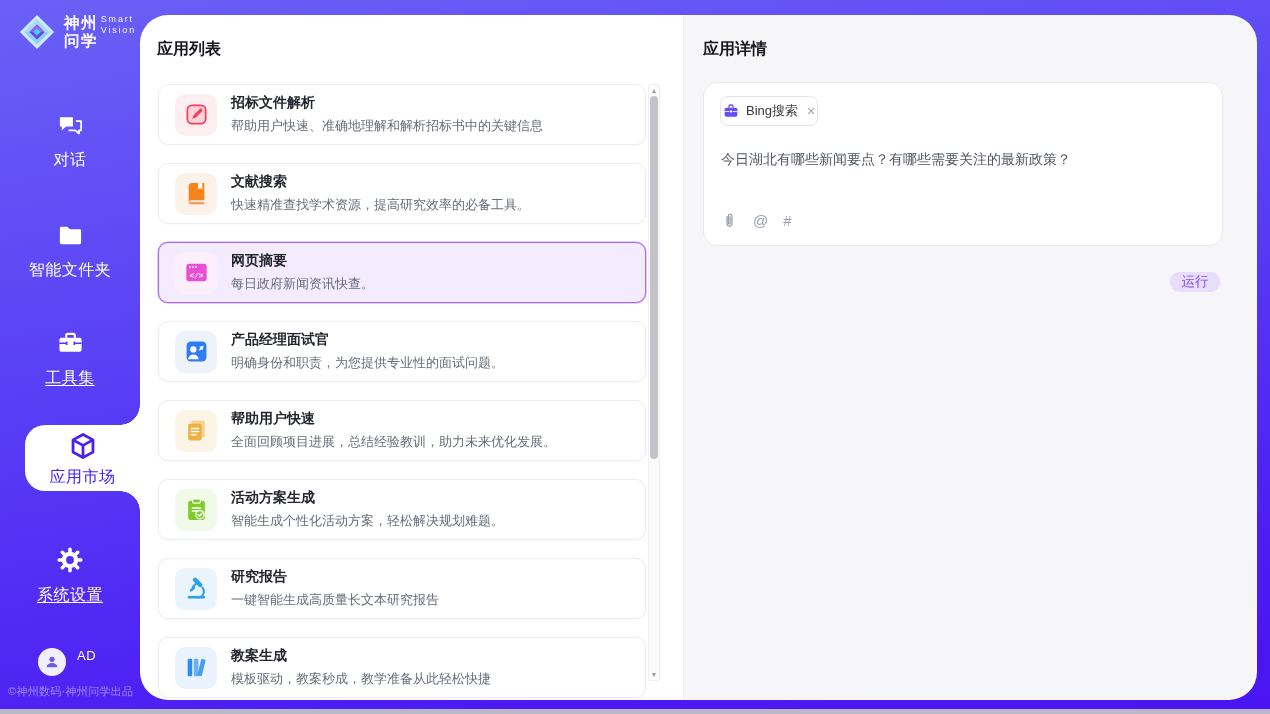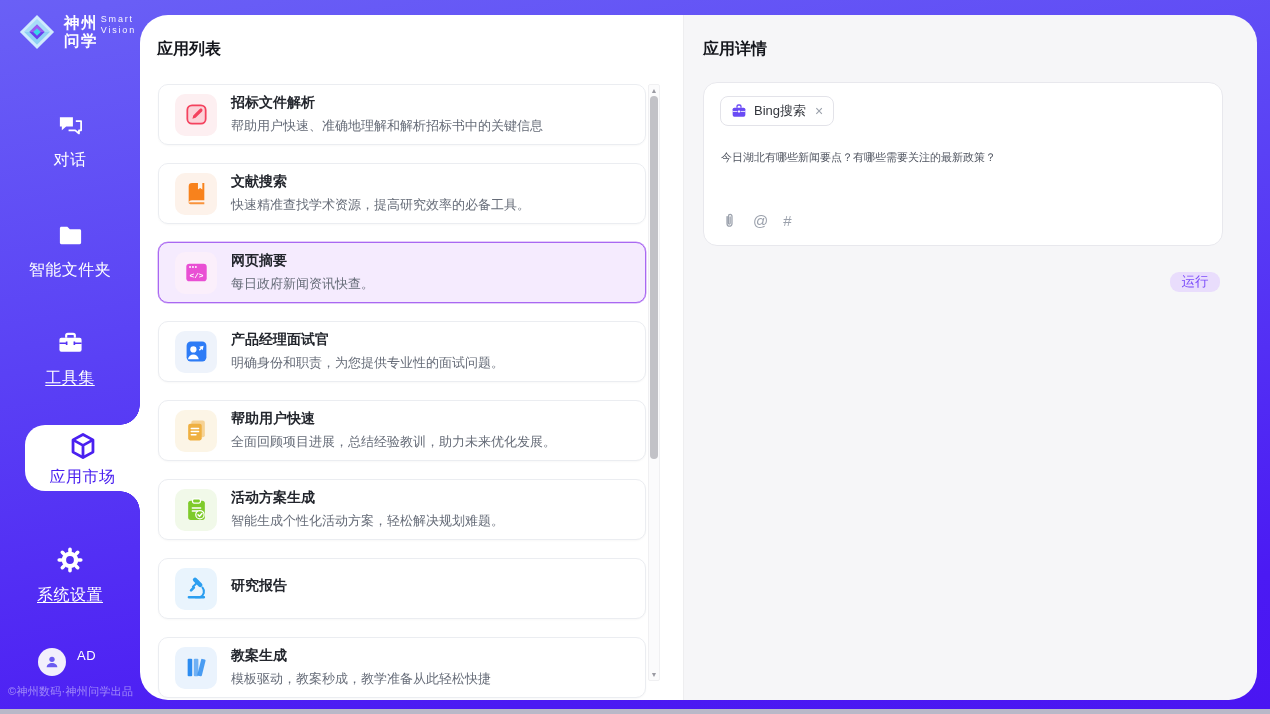--- a/index.html
+++ b/index.html
@@ -64,25 +64,25 @@
   background:#fbfbfc; border:1px solid #f0f0f2; border-radius:2px; }
 .sb-arrow { position:absolute; left:0; width:10px; text-align:center; font-size:7px; color:#9a9aa2; }
 .sb-up { top:2px; } .sb-down { bottom:2px; }
 .sb-thumb { position:absolute; left:1px; top:11px; width:8px; height:363px; background:#c2c2c7;
   border-radius:4px; }
 
 
 .detail-card { position:absolute; left:19px; top:67px; width:520px; height:164px; background:#fff;
   border:1px solid #e8e8ed; border-radius:14px; }
 .tag { position:absolute; left:16px; top:13px; height:30px; display:inline-flex; align-items:center;
-  gap:7px; padding:0 10px; background:#fff; border:1px solid #e3e3e9; border-radius:8px; cursor:pointer;justify-content:space-between; }
+  gap:7px; padding:0 2px; background:#fff; border:1px solid #e3e3e9; border-radius:8px; cursor:pointer;justify-content:space-between; }
 .tag-ic { line-height:0; color:#6a4bf5; }
 .tag-label { font-size:13px; color:#33363d; }
 .tag-close { font-size:14px; color:#9aa0aa; margin-left:2px; cursor:pointer; }
-.query { position:absolute; left:17px; top:66px; width:480px; font-size:11px; color:#505560;
+.query { position:absolute; left:17px; top:66px; width:480px; font-size:14px; color:#505560;
   line-height:1.5; }
 .tools { position:absolute; left:17px; bottom:16px; display:flex; align-items:center; gap:15px;
   color:#9ba1ac; }
 .tool-glyph { font-size:15px; line-height:1; cursor:pointer; }
 .tool-svg { line-height:0; cursor:pointer; }
 .run-btn { position:absolute; right:37px; top:257px; width:50px; height:20px; background:#e9ddfc;
   color:#7b4bfa; font-size:13.5px; border:none; border-radius:9px; display:flex; align-items:center;
   justify-content:center; cursor:pointer; }
 </style>
 </head>
@@ -290,20 +290,21 @@
                 <path d="M10.6 3.6l5 5" stroke-width="4.2"></path>
                 <path d="M8.6 10.4l5-5" stroke-width="2"></path>
                 <path d="M6.8 13.8l2.6-2.6" stroke-width="2.6"></path>
                 <path d="M4.6 20.4h14.6" stroke-width="2.2"></path>
                 <path d="M11 20.4h4.4a5.8 5.8 0 0 0 2.4-9.2" stroke-width="2"></path>
               </svg>
             </span>
           </span>
           <span class="app-text">
             <span class="app-title">研究报告</span>
+            <span class="app-desc">一键智能生成高质量长文本研究报告</span>
           </span>
         </div>
 
         <div class="card">
           <span class="app-icon" style="background-color: rgb(234, 243, 253);">
             <span class="glyph" style="color: rgb(45, 140, 240);">
               <svg width="25" height="25" viewBox="0 0 24 24" fill="currentColor">
                 <rect x="3.5" y="3.5" width="4.4" height="17" rx="1"></rect>
                 <rect x="9.4" y="3.5" width="4.4" height="17" rx="1" opacity=".65"></rect>
                 <rect x="14.6" y="3.8" width="4.4" height="16.6" rx="1" opacity=".85" transform="rotate(14 16.8 12)"></rect>

